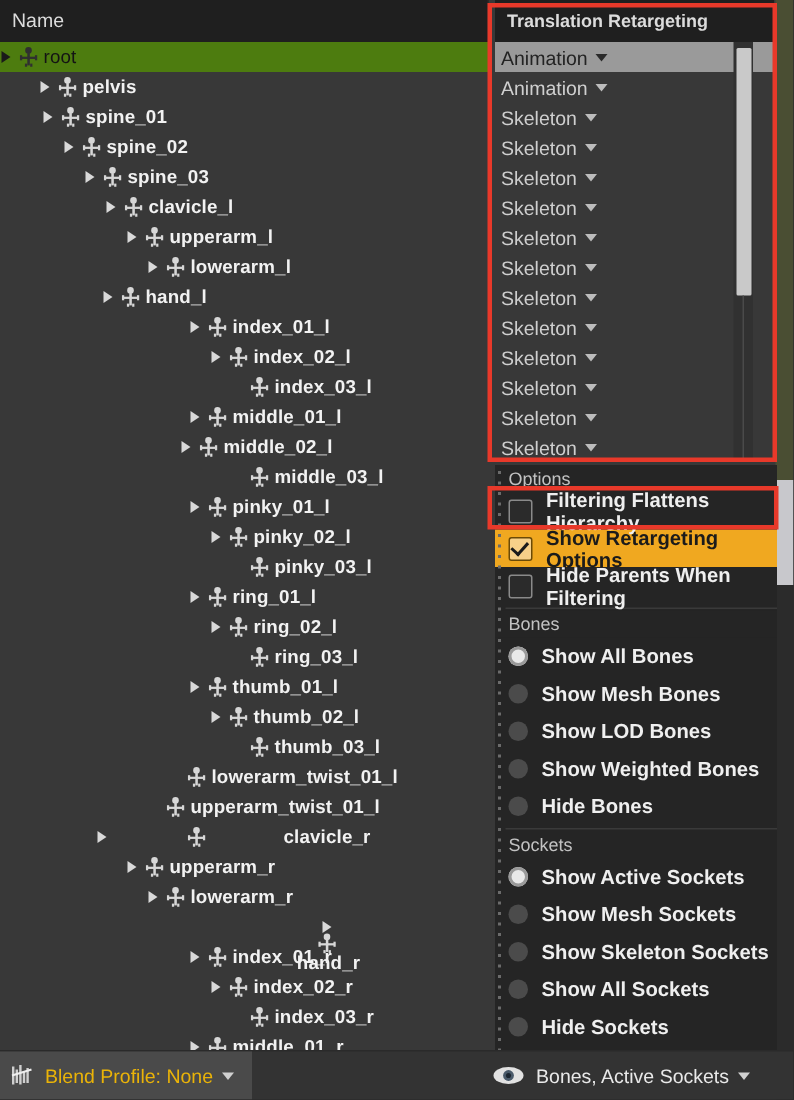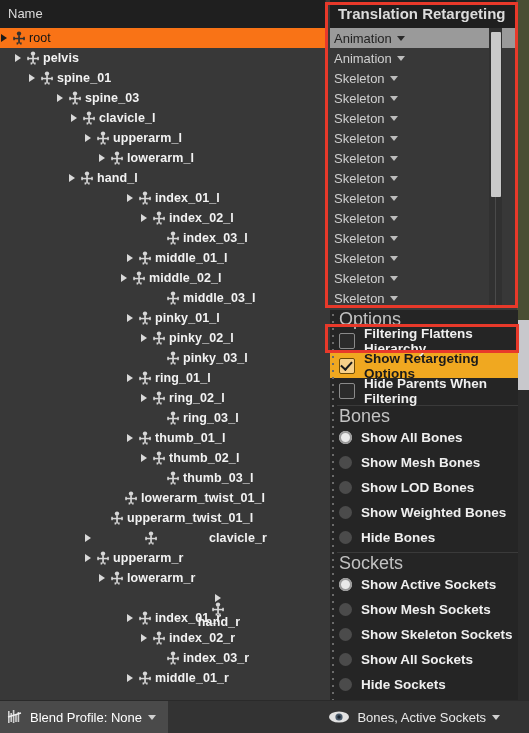--- a/index.html
+++ b/index.html
@@ -13,26 +13,26 @@
   
   .edge-sliver{position:absolute;right:0;top:0;width:12px;height:320px;background:#4a4e33;}
   .edge-sliver2{position:absolute;right:0;top:320px;width:12px;height:70px;background:#c8c8cc;}
   .edge-sliver3{position:absolute;right:0;top:390px;width:12px;height:343px;background:#2b2b2b;}
 
   
   .hdr{position:absolute;left:0;top:0;height:28px;background:#1f1f1f;box-sizing:border-box;}
   .hdr.name{left:0;width:326px;border-right:1px solid #2a2a2a;}
   .hdr.trans{left:330px;width:186px;}
   .hdr-label{color:#dcdcdc;font-size:13px;line-height:28px;padding-left:8px;white-space:nowrap;}
-  .hdr.trans .hdr-label{font-weight:bold;font-size:15px;}
+  .hdr.trans .hdr-label{font-weight:bold;font-size:12px;}
 
   
   .tree{position:absolute;left:0;top:28px;width:326px;height:673px;background:#383838;overflow:hidden;}
   .trow{position:relative;height:20px;display:flex;align-items:center;white-space:nowrap;}
-  .trow.sel{background:#f97316;}
+  .trow.sel{background:#4d7c0f;}
   .trow.sel .tlabel{color:#1a1a1a;font-weight:normal;}
   .tlabel{color:#f2f2f2;font-size:12.5px;font-weight:bold;letter-spacing:.1px;}
   .trow.sel .tlabel{font-weight:normal;color:#141414;}
   .twist{width:11px;height:20px;flex:0 0 11px;position:relative;}
   .twist.has::after{
     content:"";position:absolute;left:1px;top:6px;
     border-left:6px solid #d9d9d9;border-top:4px solid transparent;border-bottom:4px solid transparent;
   }
   .trow.sel .twist.has::after{border-left-color:#1a1a1a;}
   .bone{width:16px;height:20px;flex:0 0 16px;position:relative;margin-right:2px;}
@@ -54,39 +54,39 @@
 
   
   .redbox{position:absolute;border:3px solid #e8392a;box-sizing:border-box;pointer-events:none;}
   #redbox-trans{left:325px;top:2px;width:193px;height:306px;}
   #redbox-show{left:325px;top:324px;width:194px;height:29px;}
 
   
   .menu{position:absolute;left:330px;top:310px;width:188px;height:391px;background:#252525;box-sizing:border-box;}
   .grip{position:absolute;left:0;top:0;width:7px;height:100%;}
   .grip i{position:absolute;left:2px;width:2px;height:2px;background:#6b6b6b;display:block;}
-  .sect-hdr{height:18px;line-height:18px;padding-left:9px;color:#c2c2c2;font-size:18px;background:#252525;}
+  .sect-hdr{height:18px;line-height:18px;padding-left:9px;color:#c2c2c2;font-size:12px;background:#252525;}
   .sep{height:1px;background:#3a3a3a;margin:2px 0 1px 7px;}
   .mrow{height:25px;display:flex;align-items:center;padding-left:9px;box-sizing:border-box;}
   .mrow .mlabel{color:#efefef;font-size:13.5px;font-weight:bold;}
   .mrow.hl{background:#f0a820;}
   .mrow.hl .mlabel{color:#1b1b1b;}
   .cb{width:14px;height:14px;border:1px solid #8a8a8a;background:#2b2b2b;margin-right:9px;flex:0 0 14px;position:relative;border-radius:2px;}
   .mrow.hl .cb{background:#f7d089;border-color:#6b4a06;}
   .cb.on::after{
     content:"";position:absolute;left:3px;top:0px;width:5px;height:9px;
     border:solid #1b1b1b;border-width:0 2px 2px 0;transform:rotate(42deg);
   }
   .radio{width:13px;height:13px;border-radius:50%;background:#4b4b4b;margin-right:9px;flex:0 0 13px;position:relative;}
   .radio.on{background:#e9e9e9;box-shadow:inset 0 0 0 2px #9a9a9a;}
 
   
   .botbar{position:absolute;left:0;bottom:0;width:529px;height:32px;background:#333333;border-top:1px solid #2a2a2a;}
   .bp{position:absolute;left:0;top:0;height:32px;background:#4a4a4a;display:flex;align-items:center;padding:0 12px 0 6px;box-sizing:border-box;}
-  .bp-txt{color:#ffffff;font-size:13px;}
+  .bp-txt{color:#eab308;font-size:13px;}
   .bp-ico{width:18px;height:18px;margin-right:6px;flex:0 0 18px;position:relative;}
   .botright{position:absolute;right:29px;top:0;height:32px;display:flex;align-items:center;}
   .botright .bp-txt{font-size:13px;color:#e9e9e9;}
   .caret-b{display:inline-block;margin-left:6px;border-left:4.5px solid transparent;border-right:4.5px solid transparent;border-top:5px solid #d0d0d0;}
 </style>
 </head>
 <body>
 
 <div id="app">
 
@@ -110,21 +110,21 @@
             <rect x="6.2" y="4.4" width="1.7" height="8.2" fill="#303030"></rect>
             <rect x="1.6" y="6.8" width="10.8" height="1.5" fill="#303030"></rect>
             <rect x="1.3" y="5.8" width="1.5" height="3.4" fill="#303030"></rect>
             <rect x="11.3" y="5.8" width="1.5" height="3.4" fill="#303030"></rect>
             <rect x="4.6" y="11.4" width="1.5" height="2.1" fill="#303030"></rect>
             <rect x="8.1" y="11.4" width="1.5" height="2.1" fill="#303030"></rect>
           </svg>
         </span>
         <span class="tlabel">root</span>
       </div>
-      <div class="trow" style="padding-left: 14px;">
+      <div class="trow" style="padding-left: 26px;">
         <span class="twist has"></span>
         <span class="bone">
           <svg width="14" height="14" viewBox="0 0 14 14">
             <circle cx="7" cy="2.6" r="2.2" fill="#d7d7d7"></circle>
             <rect x="6.2" y="4.4" width="1.7" height="8.2" fill="#d7d7d7"></rect>
             <rect x="1.6" y="6.8" width="10.8" height="1.5" fill="#d7d7d7"></rect>
             <rect x="1.3" y="5.8" width="1.5" height="3.4" fill="#d7d7d7"></rect>
             <rect x="11.3" y="5.8" width="1.5" height="3.4" fill="#d7d7d7"></rect>
             <rect x="4.6" y="11.4" width="1.5" height="2.1" fill="#d7d7d7"></rect>
             <rect x="8.1" y="11.4" width="1.5" height="2.1" fill="#d7d7d7"></rect>
@@ -139,20 +139,35 @@
             <circle cx="7" cy="2.6" r="2.2" fill="#d7d7d7"></circle>
             <rect x="6.2" y="4.4" width="1.7" height="8.2" fill="#d7d7d7"></rect>
             <rect x="1.6" y="6.8" width="10.8" height="1.5" fill="#d7d7d7"></rect>
             <rect x="1.3" y="5.8" width="1.5" height="3.4" fill="#d7d7d7"></rect>
             <rect x="11.3" y="5.8" width="1.5" height="3.4" fill="#d7d7d7"></rect>
             <rect x="4.6" y="11.4" width="1.5" height="2.1" fill="#d7d7d7"></rect>
             <rect x="8.1" y="11.4" width="1.5" height="2.1" fill="#d7d7d7"></rect>
           </svg>
         </span>
         <span class="tlabel">spine_01</span>
+      </div>
+      <div class="trow" style="padding-left: 42px;">
+        <span class="twist has"></span>
+        <span class="bone">
+          <svg width="14" height="14" viewBox="0 0 14 14">
+            <circle cx="7" cy="2.6" r="2.2" fill="#d7d7d7"></circle>
+            <rect x="6.2" y="4.4" width="1.7" height="8.2" fill="#d7d7d7"></rect>
+            <rect x="1.6" y="6.8" width="10.8" height="1.5" fill="#d7d7d7"></rect>
+            <rect x="1.3" y="5.8" width="1.5" height="3.4" fill="#d7d7d7"></rect>
+            <rect x="11.3" y="5.8" width="1.5" height="3.4" fill="#d7d7d7"></rect>
+            <rect x="4.6" y="11.4" width="1.5" height="2.1" fill="#d7d7d7"></rect>
+            <rect x="8.1" y="11.4" width="1.5" height="2.1" fill="#d7d7d7"></rect>
+          </svg>
+        </span>
+        <span class="tlabel">spine_02</span>
       </div>
       <div class="trow" style="padding-left: 56px;">
         <span class="twist has"></span>
         <span class="bone">
           <svg width="14" height="14" viewBox="0 0 14 14">
             <circle cx="7" cy="2.6" r="2.2" fill="#d7d7d7"></circle>
             <rect x="6.2" y="4.4" width="1.7" height="8.2" fill="#d7d7d7"></rect>
             <rect x="1.6" y="6.8" width="10.8" height="1.5" fill="#d7d7d7"></rect>
             <rect x="1.3" y="5.8" width="1.5" height="3.4" fill="#d7d7d7"></rect>
             <rect x="11.3" y="5.8" width="1.5" height="3.4" fill="#d7d7d7"></rect>
@@ -470,21 +485,21 @@
             <rect x="6.2" y="4.4" width="1.7" height="8.2" fill="#d7d7d7"></rect>
             <rect x="1.6" y="6.8" width="10.8" height="1.5" fill="#d7d7d7"></rect>
             <rect x="1.3" y="5.8" width="1.5" height="3.4" fill="#d7d7d7"></rect>
             <rect x="11.3" y="5.8" width="1.5" height="3.4" fill="#d7d7d7"></rect>
             <rect x="4.6" y="11.4" width="1.5" height="2.1" fill="#d7d7d7"></rect>
             <rect x="8.1" y="11.4" width="1.5" height="2.1" fill="#d7d7d7"></rect>
           </svg>
         </span>
         <span class="tlabel">upperarm_twist_01_l</span>
       </div>
-      <div class="trow" style="padding-left: 84px; gap: 48px;">
+      <div class="trow" style="padding-left: 64px; gap: 48px;">
         <span class="twist has"></span>
         <span class="bone">
           <svg width="14" height="14" viewBox="0 0 14 14">
             <circle cx="7" cy="2.6" r="2.2" fill="#d7d7d7"></circle>
             <rect x="6.2" y="4.4" width="1.7" height="8.2" fill="#d7d7d7"></rect>
             <rect x="1.6" y="6.8" width="10.8" height="1.5" fill="#d7d7d7"></rect>
             <rect x="1.3" y="5.8" width="1.5" height="3.4" fill="#d7d7d7"></rect>
             <rect x="11.3" y="5.8" width="1.5" height="3.4" fill="#d7d7d7"></rect>
             <rect x="4.6" y="11.4" width="1.5" height="2.1" fill="#d7d7d7"></rect>
             <rect x="8.1" y="11.4" width="1.5" height="2.1" fill="#d7d7d7"></rect>

